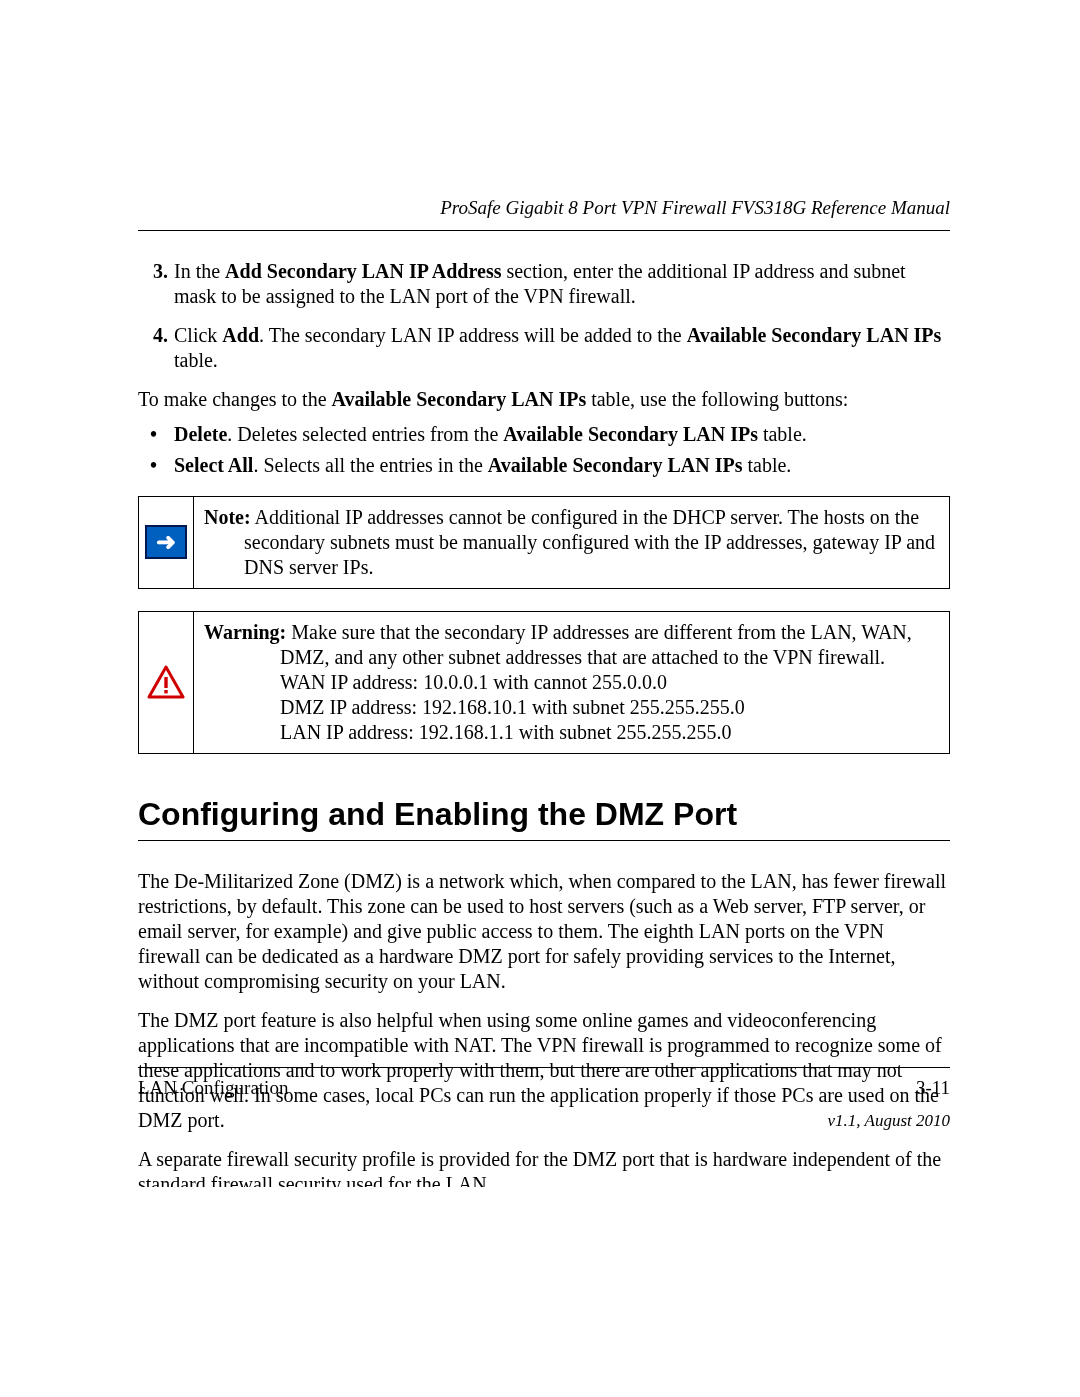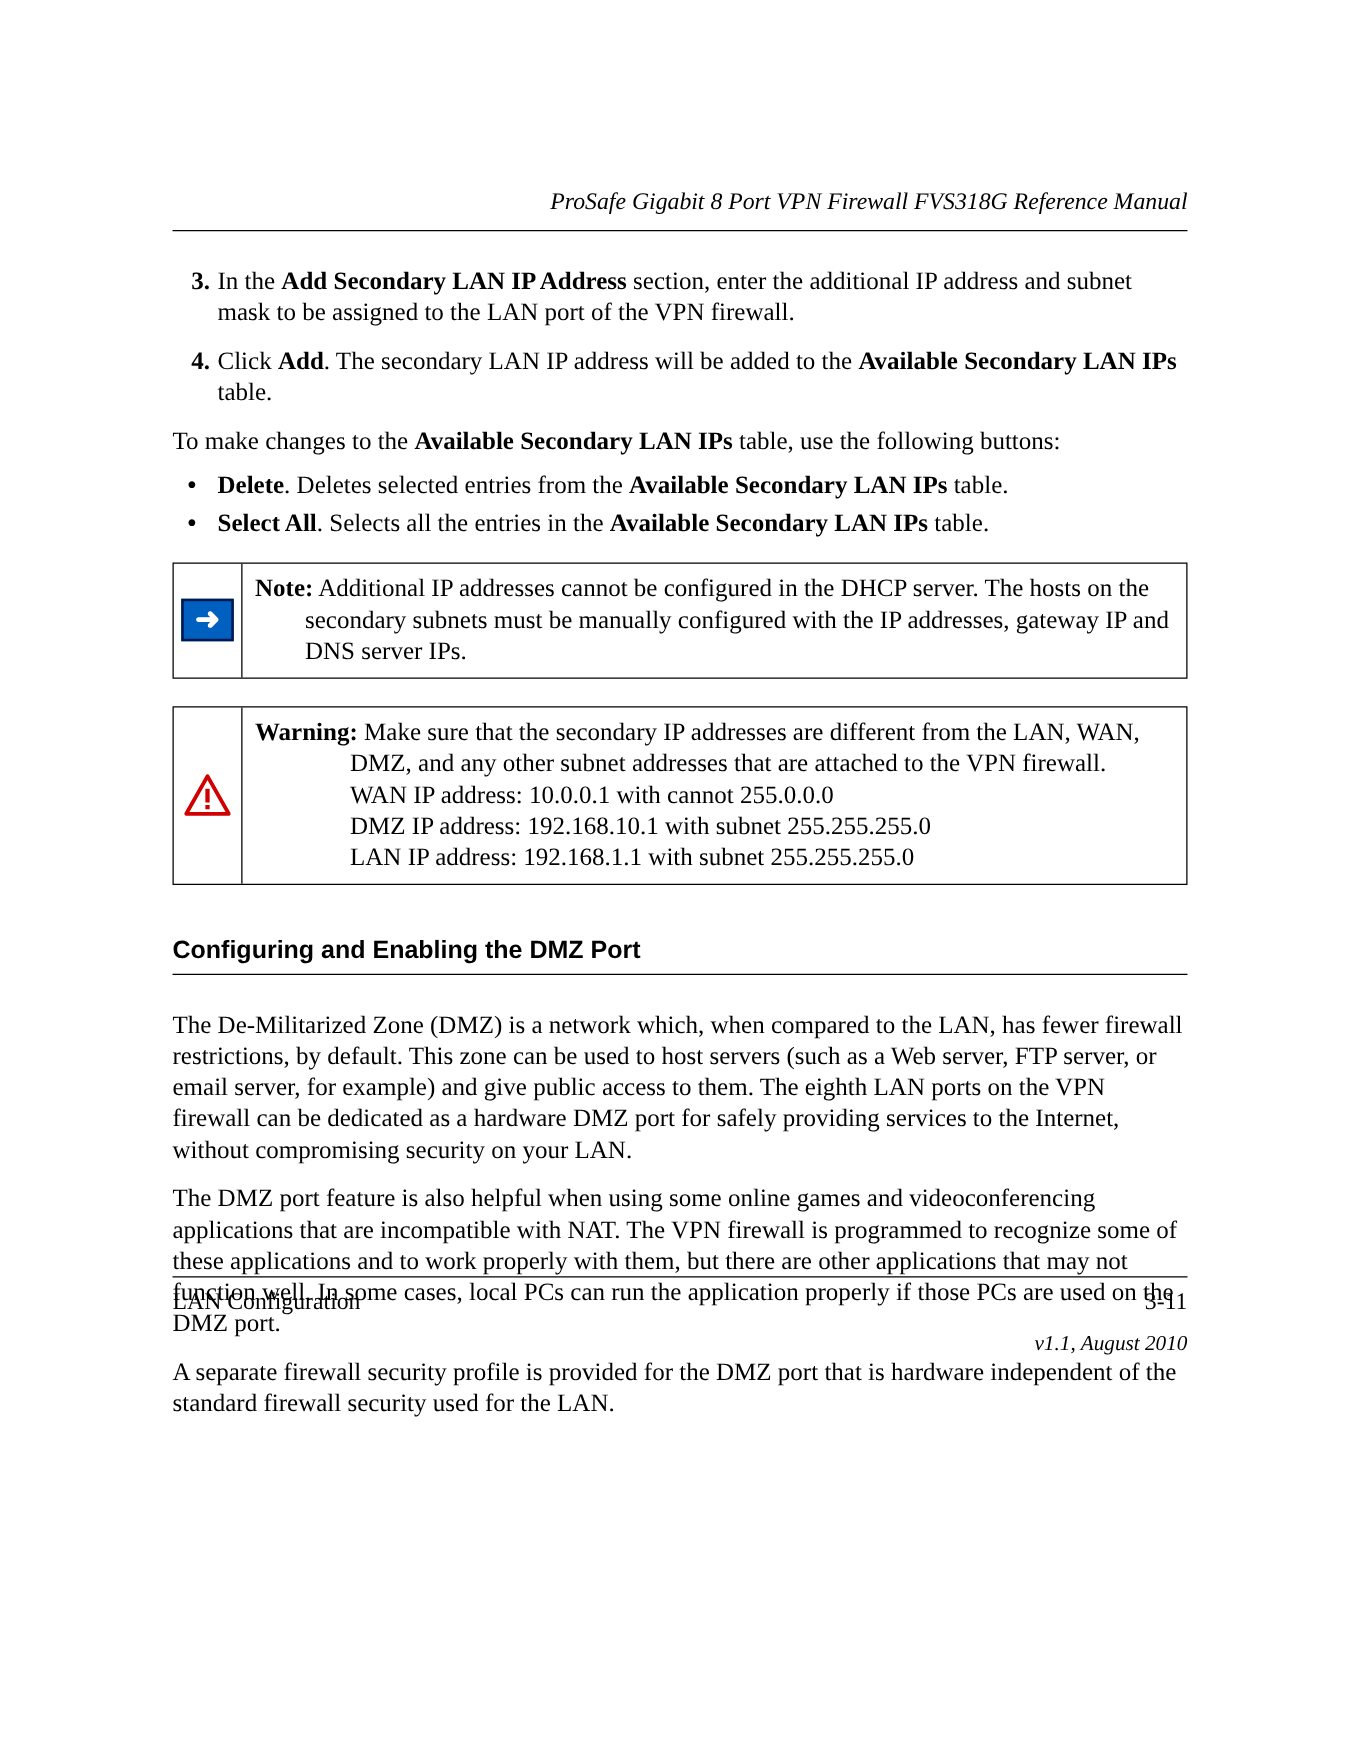--- a/index.html
+++ b/index.html
@@ -10,20 +10,21 @@
     color: #000;
   }
   .page {
     width: 1080px;
     height: 1141px;
     position: relative;
     box-sizing: border-box;
     padding: 150px 130px 60px 138px;
     font-size: 20px;
     line-height: 1.25;
+    margin-top: 46px;
   }
   .running-head {
     font-style: italic;
     font-size: 19px;
     text-align: right;
     border-bottom: 1px solid #000;
     padding-bottom: 10px;
     margin-bottom: 28px;
   }
   ol.steps {
@@ -87,21 +88,21 @@
     border: 2px solid #001850;
     display: flex;
     align-items: center;
     justify-content: center;
   }
   .arrow-glyph { color: #fff; font-size: 24px; font-weight: bold; line-height: 1; }
   .tri-icon svg { display: block; }
   h2.section {
     font-family: Arial, Helvetica, sans-serif;
     font-weight: bold;
-    font-size: 20px;
+    font-size: 32px;
     margin: 40px 0 0 0;
     padding-bottom: 6px;
     border-bottom: 1px solid #000;
   }
   .sec-body { margin-top: 28px; }
   .sec-body p { margin: 0 0 14px 0; }
   .footer {
     position: absolute;
     left: 138px;
     right: 130px;

